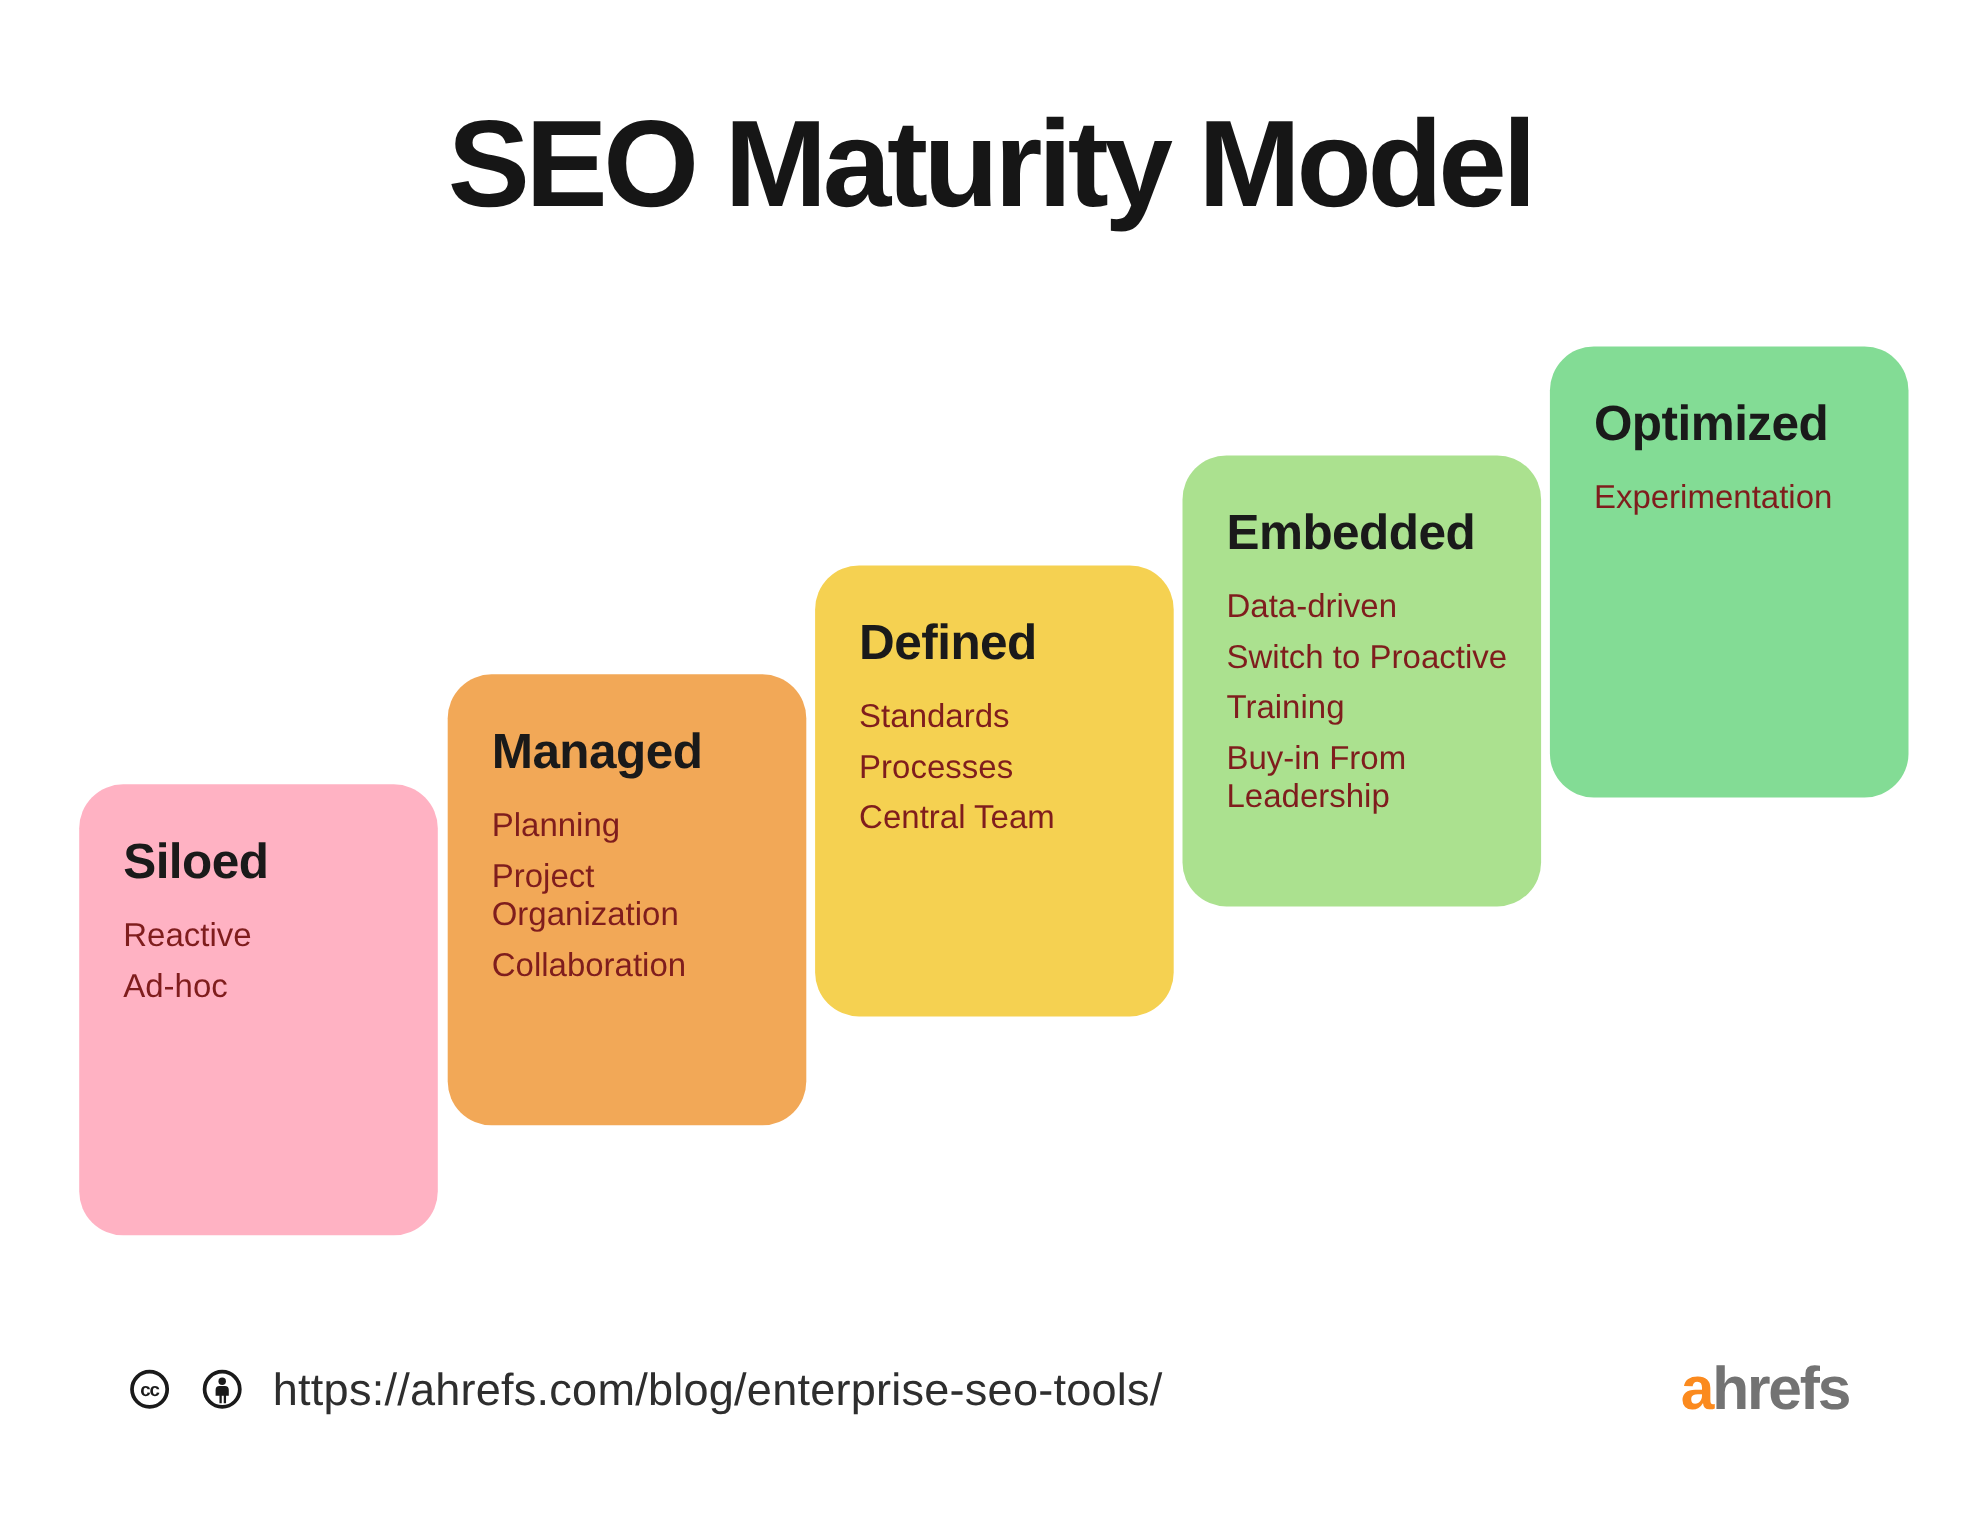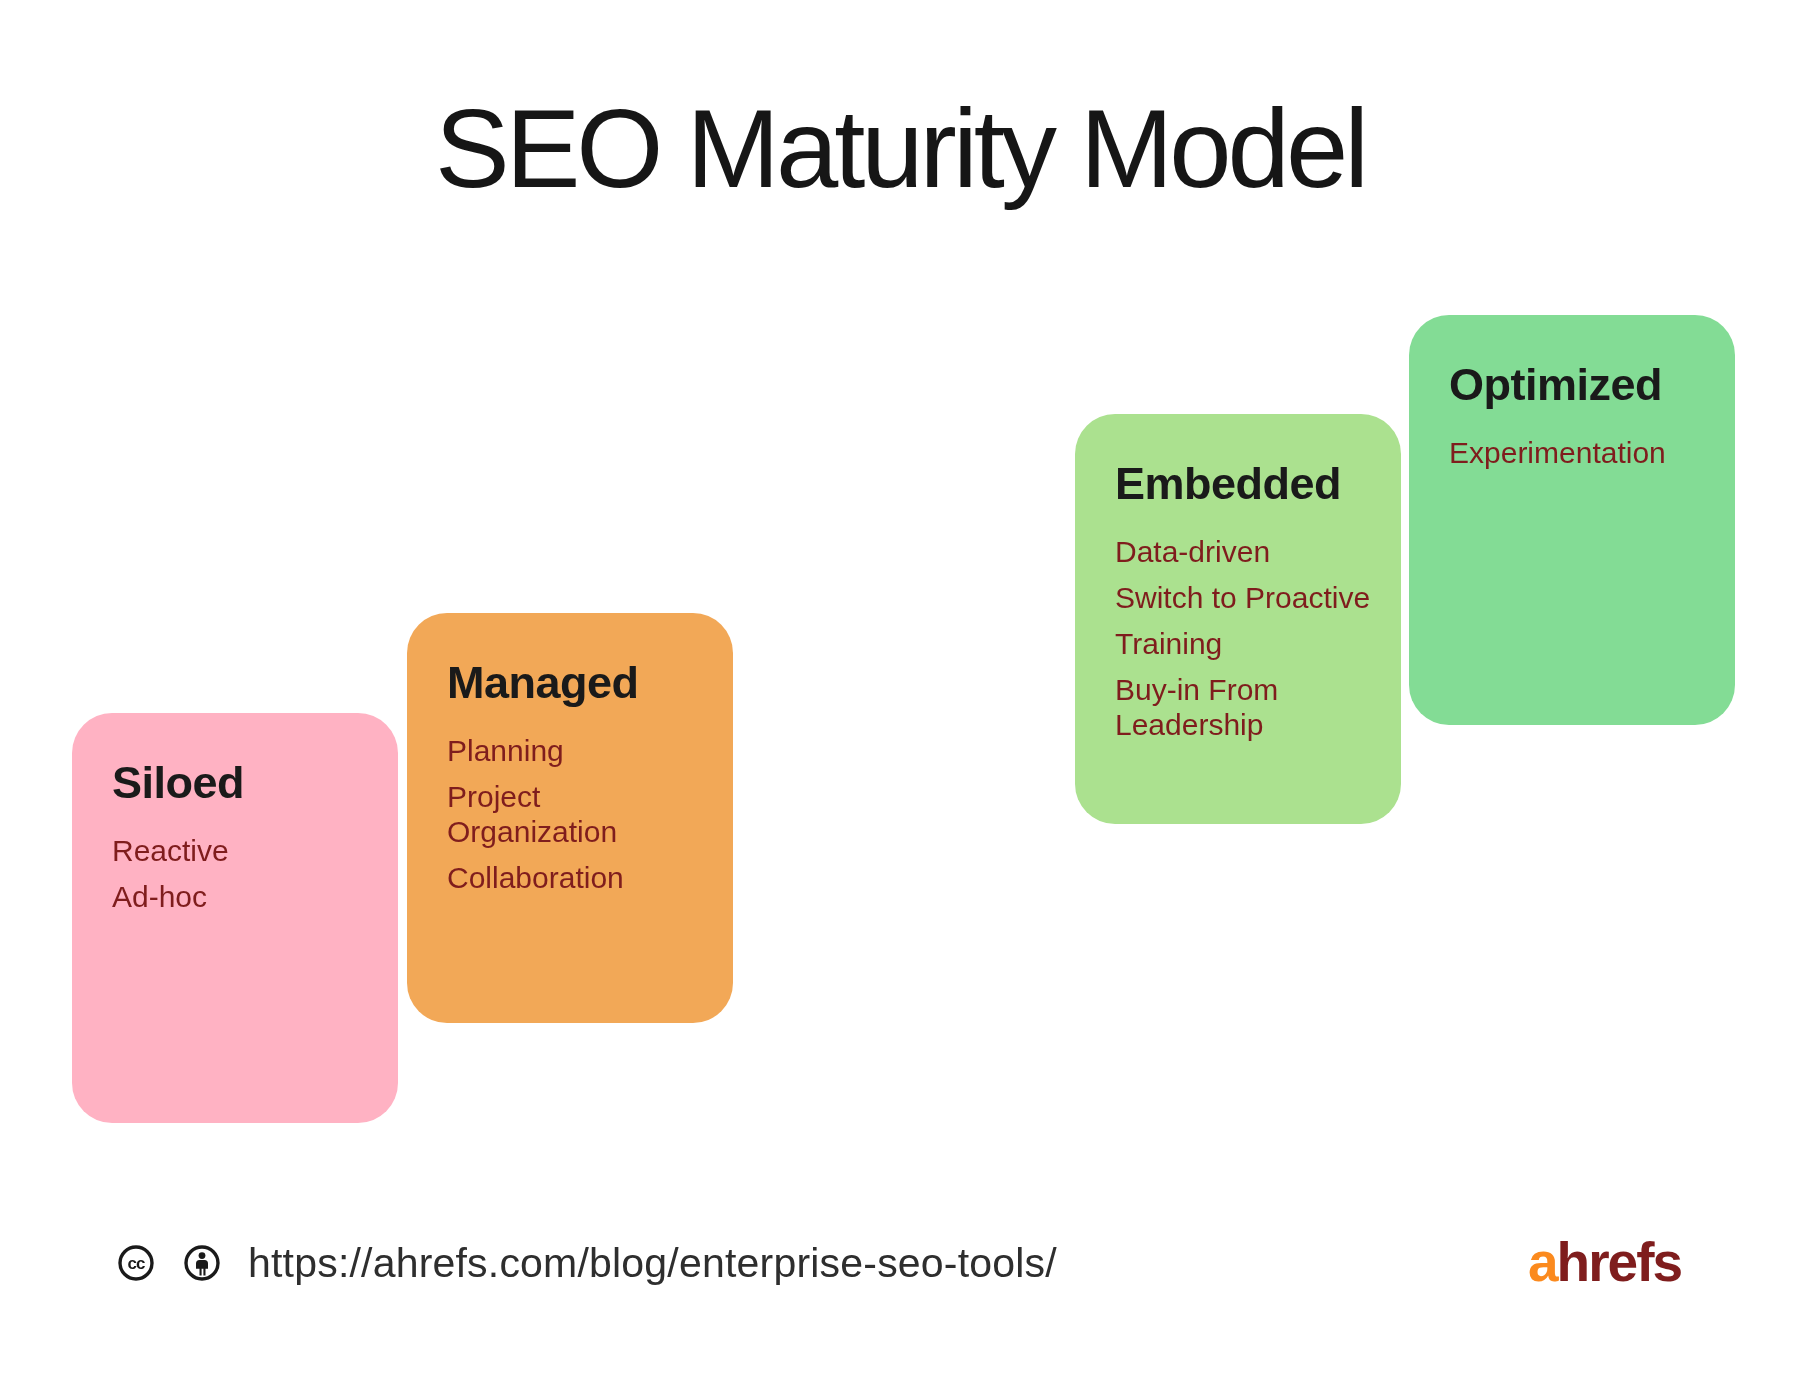--- a/index.html
+++ b/index.html
@@ -6,21 +6,21 @@
   html, body { width: 1800px; height: 1400px; background: #ffffff; overflow: hidden; }
   body { font-family: "Liberation Sans", "DejaVu Sans", sans-serif; color: #1c1c1c; position: relative; }
 
   .canvas { position: absolute; inset: 0; background: #ffffff; }
 
   .title {
     position: absolute;
     top: 84px; left: 0; width: 1800px;
     text-align: center;
     font-size: 112px;
-    font-weight: 400;
+    font-weight: 700;
     letter-spacing: -4px;
     color: #161616;
   }
 
   .stage-card {
     position: absolute;
     width: 326px;
     height: 410px;
     border-radius: 40px;
     padding: 44px 18px 0 40px;
@@ -73,20 +73,26 @@
     <p class="stage-item">Ad-hoc</p>
   </div>
 
   <div class="stage-card s1" style="background: rgb(242, 168, 87);">
     <div class="stage-title">Managed</div>
     <p class="stage-item">Planning</p>
     <p class="stage-item">Project Organization</p>
     <p class="stage-item">Collaboration</p>
   </div>
 
+  <div class="stage-card s2" style="background: rgb(245, 209, 81);">
+    <div class="stage-title">Defined</div>
+    <p class="stage-item">Standards</p>
+    <p class="stage-item">Processes</p>
+    <p class="stage-item">Central Team</p>
+  </div>
 
   <div class="stage-card s3" style="background: rgb(171, 225, 143);">
     <div class="stage-title">Embedded</div>
     <p class="stage-item">Data-driven</p>
     <p class="stage-item">Switch to Proactive</p>
     <p class="stage-item">Training</p>
     <p class="stage-item">Buy-in From Leadership</p>
   </div>
 
   <div class="stage-card s4" style="background: rgb(131, 220, 149);">
@@ -104,16 +110,16 @@
       </span>
       <span>
         <svg width="38" height="38" viewBox="0 0 38 38">
           <circle cx="19" cy="19" r="16" fill="none" stroke="#1a1a1a" stroke-width="3.4"></circle>
           <circle cx="19" cy="11.6" r="3.4" fill="#1a1a1a"></circle>
           <path d="M13 19.6 a3.5 3.5 0 0 1 3.5 -3.5 h5 a3.5 3.5 0 0 1 3.5 3.5 v5.2 h-2.5 v6.8 h-2.1 v-6.8 h-1.8 v6.8 h-2.1 v-6.8 H13 z" fill="#1a1a1a"></path>
         </svg>
       </span>
     </div>
     <div class="source-url">https://ahrefs.com/blog/enterprise-seo-tools/</div>
-    <div class="logo"><span style="color: rgb(251, 138, 30);">a</span><span style="color: #7f1d1d; margin-top: 39px;">hrefs</span></div>
+    <div class="logo"><span style="color: rgb(251, 138, 30);">a</span><span style="color: #737373; margin-top: 39px;">hrefs</span></div>
   </div>
 
 </div>
 
 </body></html>

